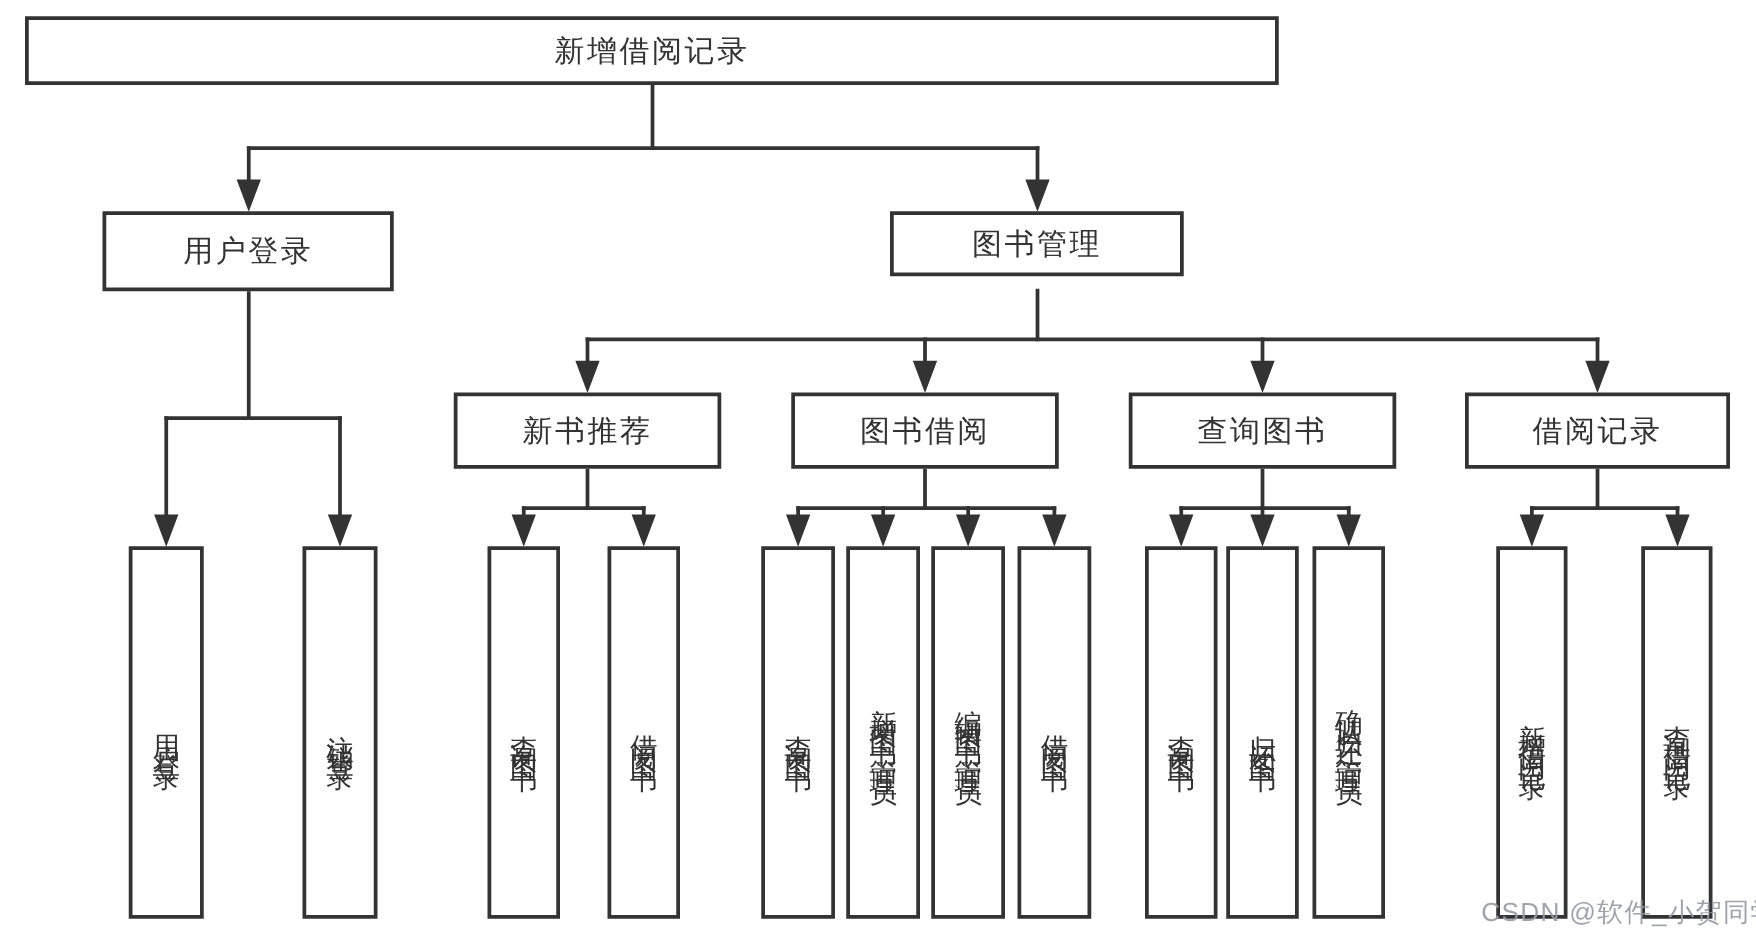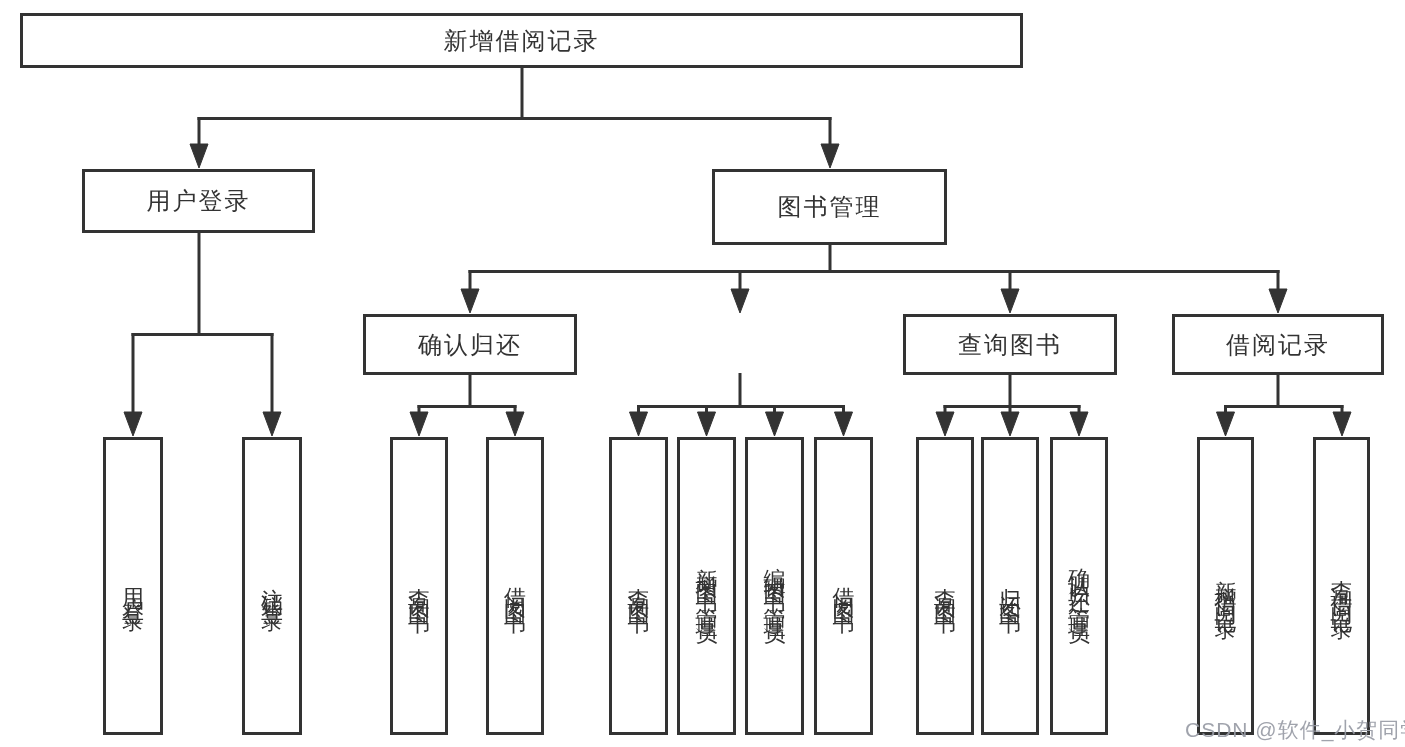--- a/index.html
+++ b/index.html
@@ -91,23 +91,24 @@
     <line x1="1224" y1="406.5" x2="1343.5" y2="406.5"></line>
     <line x1="1225.5" y1="405" x2="1225.5" y2="414"></line>
     <polygon points="1225.5,436 1216.5,412 1234.5,412"></polygon>
     <line x1="1342" y1="405" x2="1342" y2="414"></line>
     <polygon points="1342,436 1333,412 1351,412"></polygon>
   </svg>
 
   <div class="node h-node" style="left:20px; top:13px; width:1003px; height:55px;">新增借阅记录</div>
 
   <div class="node h-node" style="left:82px; top:169px; width:233px; height:64px;">用户登录</div>
-  <div class="node h-node" style="left:712px; top:169px; width:235px; height:76px;">图书管理</div>
+  <div class="node h-node" style="left:712px; top:169px; width:235px; height:52px;">图书管理</div>
 
-  <div class="node h-node" style="left:363px; top:314px; width:214px; height:61px;">确认归还</div>
+  <div class="node h-node" style="left:363px; top:314px; width:214px; height:61px;">新书推荐</div>
+  <div class="node h-node" style="left:633px; top:314px; width:214px; height:61px;">图书借阅</div>
   <div class="node h-node" style="left:903px; top:314px; width:214px; height:61px;">查询图书</div>
   <div class="node h-node" style="left:1172px; top:314px; width:212px; height:61px;">借阅记录</div>
 
   <div class="node v-node" style="left:103px; top:437px; width:60px; height:298px;">用户登录</div>
   <div class="node v-node" style="left:242px; top:437px; width:60px; height:298px;">注销登录</div>
 
   <div class="node v-node" style="left:390px; top:437px; width:58px; height:298px;">查询图书</div>
   <div class="node v-node" style="left:486px; top:437px; width:58px; height:298px;">借阅图书</div>
 
   <div class="node v-node" style="left:609px; top:437px; width:59px; height:298px;">查询图书</div>

